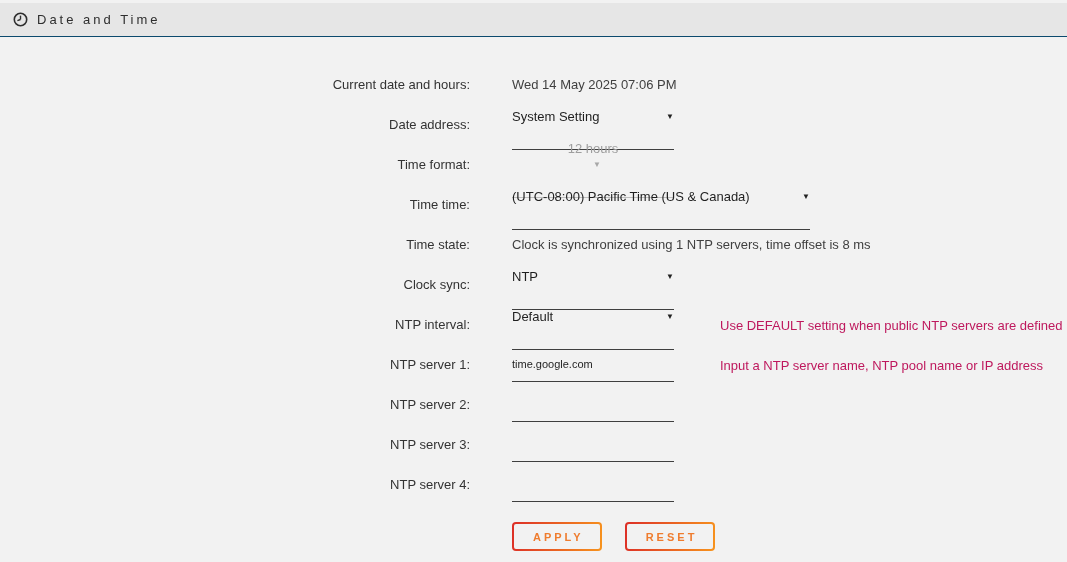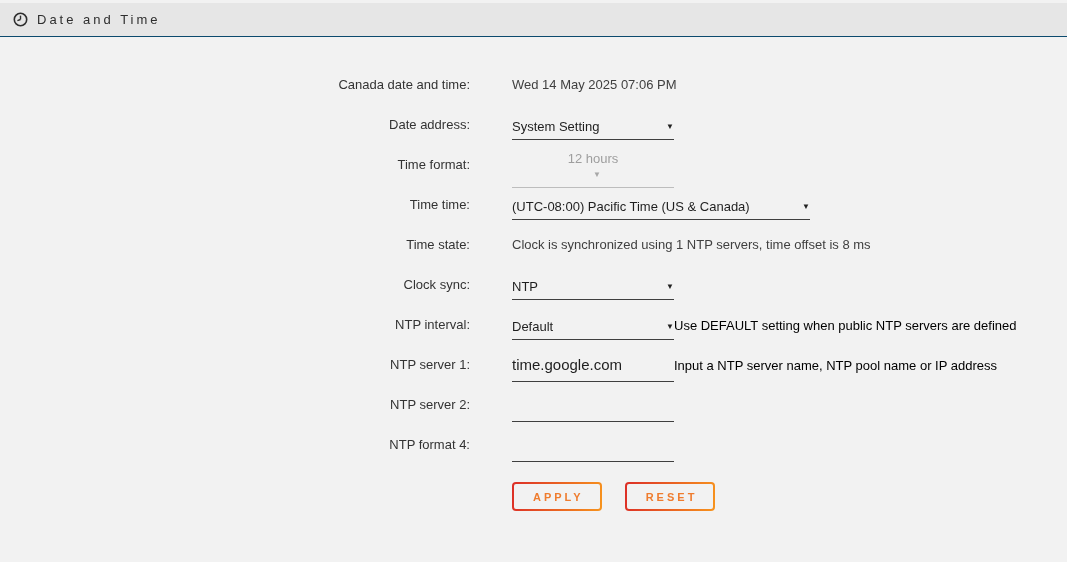--- a/index.html
+++ b/index.html
@@ -31,44 +31,44 @@
   .clock-ic { display: inline-flex; align-items: center; }
   
   .form { padding-top: 27px; }
   .row { display: flex; align-items: center; height: 40px; }
   .lbl { width: 470px; flex: none; text-align: right; color: #333; }
   .fieldcol { margin-left: 42px; flex: none; display: flex; align-items: center; }
   .static-val { color: #404040; }
   .control {
     width: 162px;
     line-height: 16px;
-    padding-bottom: 4px;
+    padding-bottom: 24px;
     margin-top: 10px;
     border-bottom: 1px solid #3f3f3f;
     color: #1f1f1f;
     white-space: nowrap;
   }
   .control.wide { width: 298px; align-items: flex-end; }
   .select { display: flex; justify-content: space-between; align-items: center; cursor: pointer; }
   .select .arrow { font-size: 8px; color: #222; margin-left: 8px; flex: none; }
   .select.disabled { color: #9e9e9e; border-bottom-color: #bdbdbd; cursor: default; flex-direction: column; }
   .select.disabled .arrow { color: #a8a8a8; }
   .select .val { overflow: hidden; }
   input.control {
     border: none;
     border-bottom: 1px solid #3f3f3f;
     background: transparent;
     outline: none;
     font-family: inherit;
-    font-size: 15px;
+    font-size: 11px;
     padding: 0 0 9px 0;
     height: 26px;
     border-radius: 0;
   }
-  .hint { color: #000000; white-space: nowrap; margin-top: 2px; }
+  .hint { margin-left: 46px; color: #be185d; white-space: nowrap; margin-top: 2px; }
   
   .btns { margin-left: 512px; margin-top: 18px; display: flex; gap: 23px; }
   .btn {
     padding: 2px;
     border: none;
     border-radius: 4px;
     background: linear-gradient(100deg, #dc2e27, #f7941d);
     cursor: pointer;
     font-family: inherit;
   }
@@ -94,21 +94,21 @@
         <circle cx="7.5" cy="7.5" r="6.2" fill="none" stroke="#2e2e2e" stroke-width="1.6"></circle>
         <line x1="7.5" y1="7.5" x2="7.5" y2="3.6" stroke="#2e2e2e" stroke-width="1.4"></line>
         <line x1="7.5" y1="7.5" x2="4.4" y2="8.6" stroke="#2e2e2e" stroke-width="1.4"></line>
       </svg>
     </span>
     <span class="title">Date and Time</span>
   </header>
 
   <main class="form" id="form-rows">
       <div class="row">
-        <div class="lbl">Canada date and time:</div>
+        <div class="lbl">Current date and hours:</div>
         <div class="fieldcol">
           <div class="static-val">Wed 14 May 2025 07:06 PM</div>
         </div>
       </div>
       <div class="row">
         <div class="lbl">Date address:</div>
         <div class="fieldcol">
           <div class="control select">
             <span class="val">System Setting</span>
             <span class="arrow">▼</span>
@@ -165,21 +165,27 @@
           <div class="hint">Input a NTP server name, NTP pool name or IP address</div>
         </div>
       </div>
       <div class="row">
         <div class="lbl">NTP server 2:</div>
         <div class="fieldcol">
           <input class="control" type="text" style="">
         </div>
       </div>
       <div class="row">
-        <div class="lbl">NTP format 4:</div>
+        <div class="lbl">NTP server 3:</div>
+        <div class="fieldcol">
+          <input class="control" type="text" style="">
+        </div>
+      </div>
+      <div class="row">
+        <div class="lbl">NTP server 4:</div>
         <div class="fieldcol">
           <input class="control" type="text" style="">
         </div>
       </div>
     </main>
 
   <div class="btns" id="form-buttons">
       <button class="btn" type="button">
         <span class="btn-inner">APPLY</span>
       </button>

